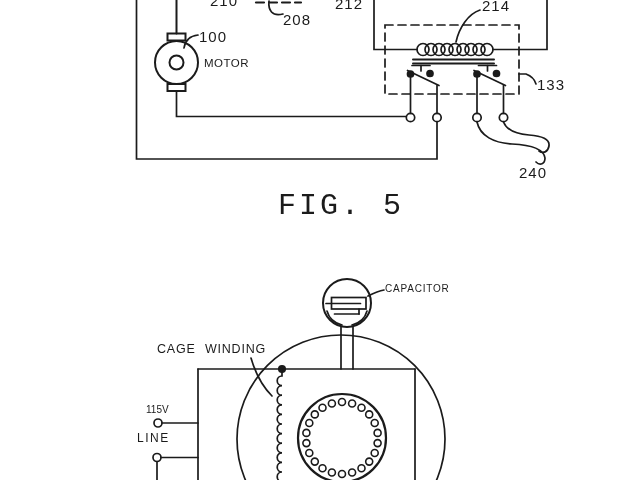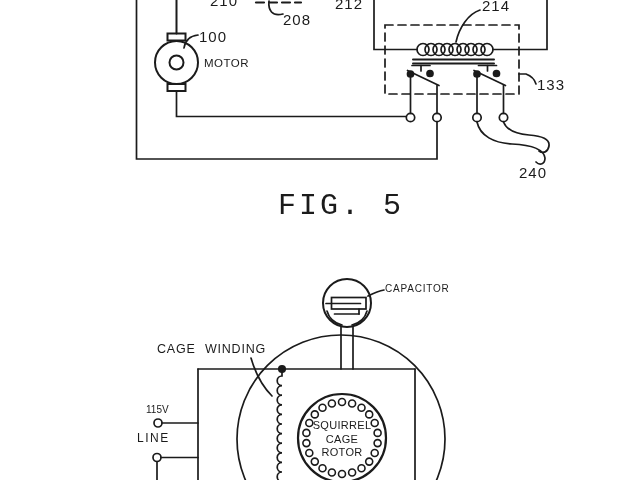--- a/index.html
+++ b/index.html
@@ -163,18 +163,13 @@
   <div class="lbl" style="left:204px;top:57px;font-size:11.5px;letter-spacing:.5px;font-weight:normal">MOTOR</div>
   <div class="lbl ref" style="left:537px;top:76px">133</div>
   <div class="lbl ref" style="left:519px;top:164px">240</div>
   <div class="lbl caption" style="left:278px;top:189px">FIG. 5</div>
 
   <div class="lbl small-cap" style="left:385px;top:283px">CAPACITOR</div>
   <div class="lbl" style="left:157px;top:342px;font-size:12.5px;letter-spacing:.8px;word-spacing:5px">CAGE WINDING</div>
   <div class="lbl" style="left:146px;top:404px;font-size:10px">115V</div>
   <div class="lbl" style="left:137px;top:431px;font-size:12px;letter-spacing:1.5px">LINE</div>
 
-  <div class="rotor-text">
-    <div>SQUIRREL</div>
-    <div>CAGE</div>
-    <div>ROTOR</div>
-  </div>
 </div>
 
 </body></html>

